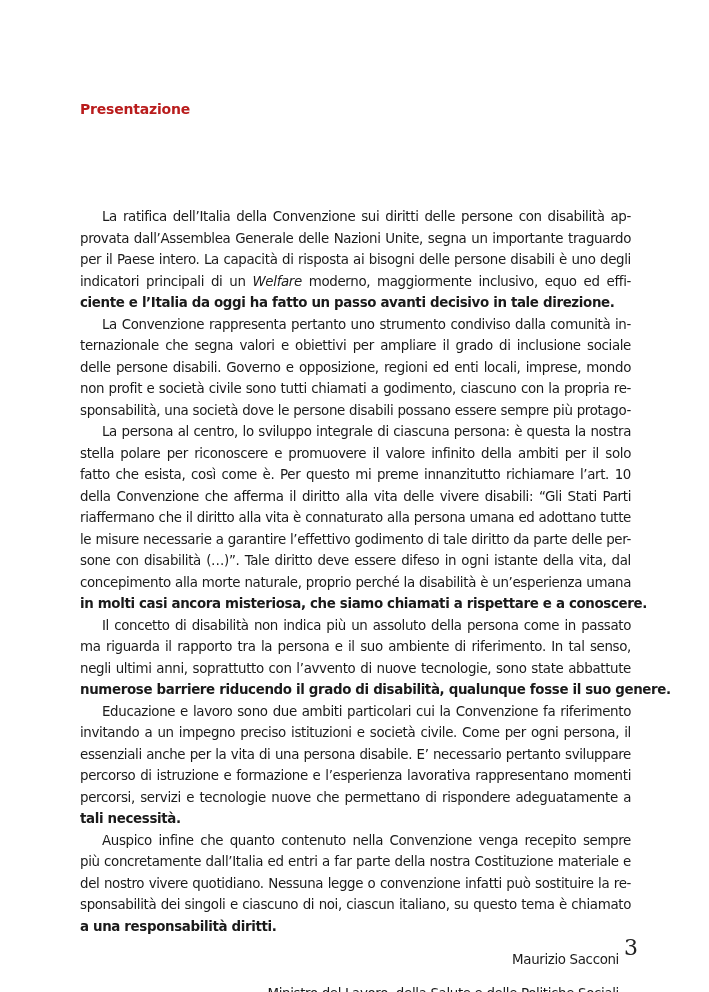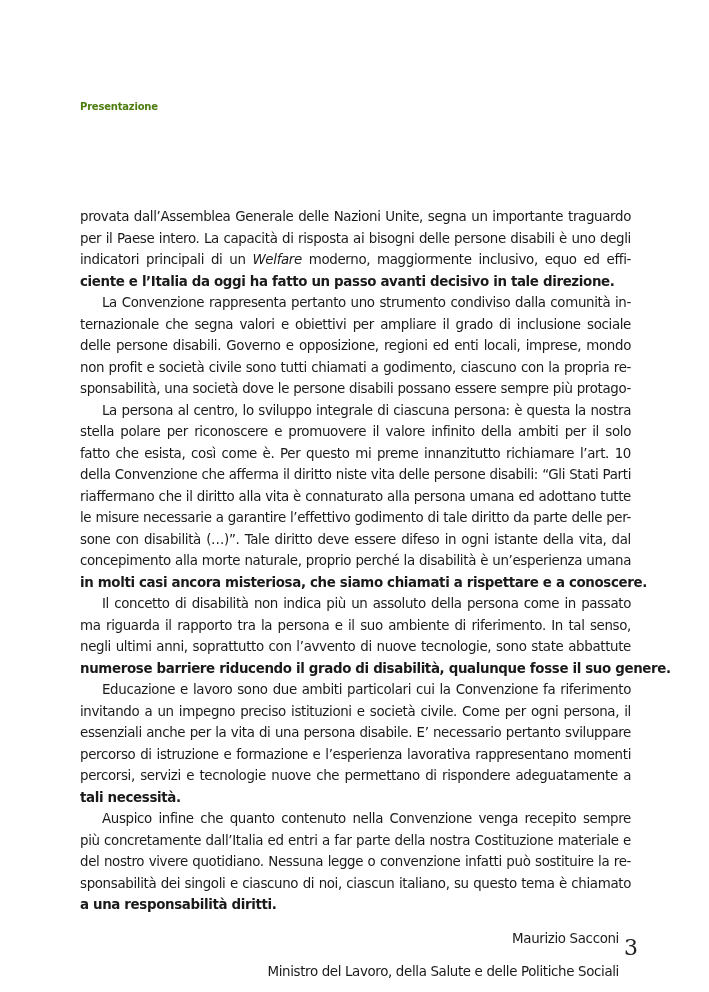--- a/index.html
+++ b/index.html
@@ -1,21 +1,21 @@
 <!DOCTYPE html>
 <html><head>
 <meta charset="utf-8">
 <style>
   html, body { margin: 0; padding: 0; background: #ffffff; }
   body { width: 709px; height: 992px; position: relative; overflow: hidden; }
   .page { position: absolute; left: 0; top: 0; width: 709px; height: 992px; background: #fff; color: #1a1a1a; }
   .title {
     position: absolute; left: 80px; top: 101px;
-    font-family: "DejaVu Sans", sans-serif; font-weight: bold; font-size: 10px;
-    letter-spacing: -0.2px; color: #4d7c0f;
+    font-family: "DejaVu Sans", sans-serif; font-weight: bold; font-size: 14px;
+    letter-spacing: -0.2px; color: #b91c1c;
   }
   .body {
     position: absolute; left: 80px; top: 206px; width: 551px;
     font-family: "DejaVu Sans", sans-serif; font-size: 13.4px; line-height: 21.5px;
     color: #1a1a1a; letter-spacing: -0.35px;
   }
   .line { display: block; text-align: justify; text-align-last: justify; white-space: nowrap; }
   .line.last { text-align-last: left; font-weight: bold; }
   .line.indent { padding-left: 22px; }
   .sig { text-align: right; margin: 12px; }
@@ -27,39 +27,40 @@
 </style>
 </head>
 <body>
 
 <div class="page">
   <div class="title">Presentazione</div>
 
   <div class="body">
 
     <div class="para-block">
+      <span class="line indent">La ratifica dell’Italia della Convenzione sui diritti delle persone con disabilità ap-</span>
       <span class="line">provata dall’Assemblea Generale delle Nazioni Unite, segna un importante traguardo</span>
       <span class="line">per il Paese intero. La capacità di risposta ai bisogni delle persone disabili è uno degli</span>
       <span class="line" id="welfare-line">indicatori principali di un <em>Welfare</em> moderno, maggiormente inclusivo, equo ed effi-</span>
       <span class="line last">ciente e l’Italia da oggi ha fatto un passo avanti decisivo in tale direzione.</span>
     </div>
 
     <div class="para-block">
       <span class="line indent">La Convenzione rappresenta pertanto uno strumento condiviso dalla comunità in-</span>
       <span class="line">ternazionale che segna valori e obiettivi per ampliare il grado di inclusione sociale</span>
       <span class="line">delle persone disabili. Governo e opposizione, regioni ed enti locali, imprese, mondo</span>
       <span class="line">non profit e società civile sono tutti chiamati a godimento, ciascuno con la propria re-</span>
       <span class="line">sponsabilità, una società dove le persone disabili possano essere sempre più protago-</span>
     </div>
 
     <div class="para-block">
       <span class="line indent">La persona al centro, lo sviluppo integrale di ciascuna persona: è questa la nostra</span>
       <span class="line">stella polare per riconoscere e promuovere il valore infinito della ambiti per il solo</span>
       <span class="line">fatto che esista, così come è. Per questo mi preme innanzitutto richiamare l’art. 10</span>
-      <span class="line">della Convenzione che afferma il diritto niste vita delle persone disabili: “Gli Stati Parti</span>
+      <span class="line">della Convenzione che afferma il diritto alla vita delle vivere disabili: “Gli Stati Parti</span>
       <span class="line">riaffermano che il diritto alla vita è connaturato alla persona umana ed adottano tutte</span>
       <span class="line">le misure necessarie a garantire l’effettivo godimento di tale diritto da parte delle per-</span>
       <span class="line">sone con disabilità (…)”. Tale diritto deve essere difeso in ogni istante della vita, dal</span>
       <span class="line">concepimento alla morte naturale, proprio perché la disabilità è un’esperienza umana</span>
       <span class="line last">in molti casi ancora misteriosa, che siamo chiamati a rispettare e a conoscere.</span>
     </div>
 
     <div class="para-block">
       <span class="line indent">Il concetto di disabilità non indica più un assoluto della persona come in passato</span>
       <span class="line">ma riguarda il rapporto tra la persona e il suo ambiente di riferimento. In tal senso,</span>

